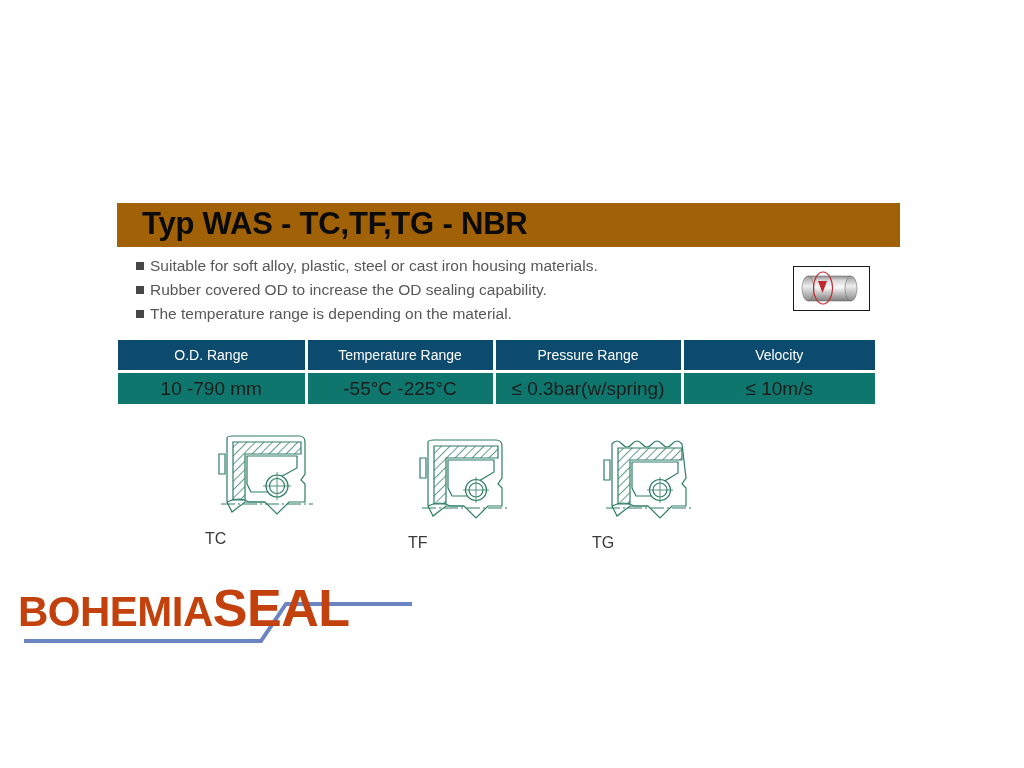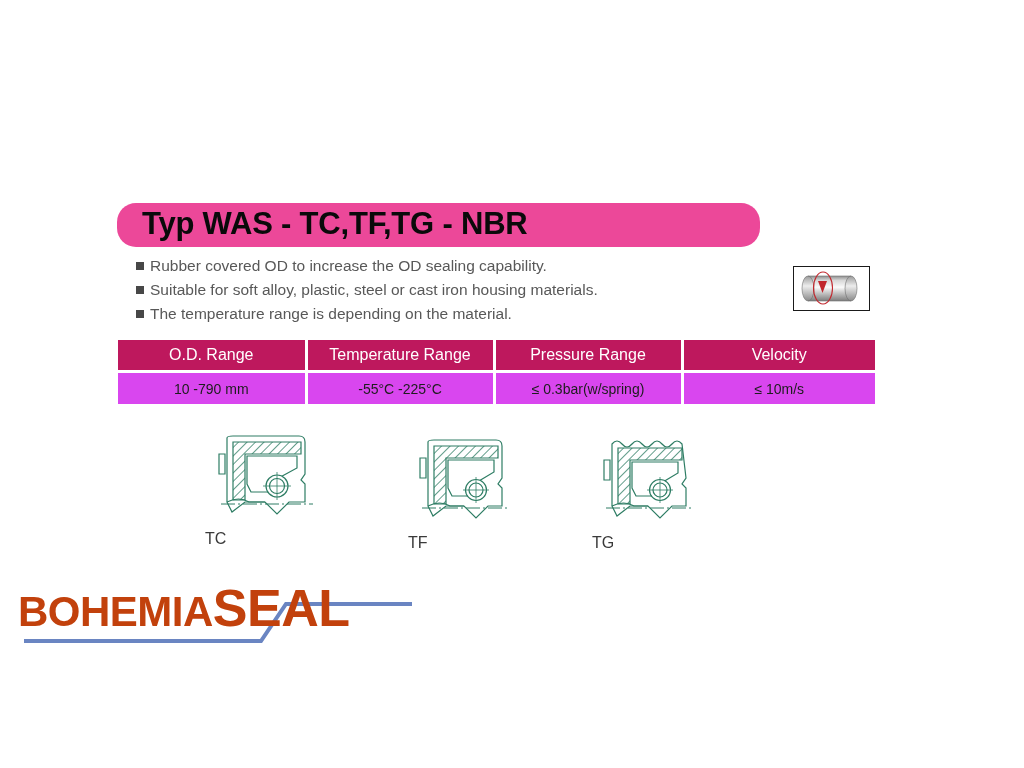--- a/index.html
+++ b/index.html
@@ -13,24 +13,23 @@
     font-family: "Liberation Sans", sans-serif;
     overflow: hidden;
     position: relative;
   }
 
   
   #title-band {
     position: absolute;
     left: 117px;
     top: 203px;
-    width: 643px;
+    width: 783px;
     height: 44px;
-    background: #ec4899;
-    border-radius: 19px;
+    background: #a16207;
   }
   #title-text {
     position: absolute;
     left: 25px;
     top: 50%;
     transform: translateY(-52%);
     font-size: 31px;
     font-weight: bold;
     color: #0a0a0a;
     letter-spacing: -0.2px;
@@ -82,36 +81,36 @@
   
   #spec-table {
     position: absolute;
     left: 118px;
     top: 340px;
     width: 757px;
     border-collapse: collapse;
     table-layout: fixed;
   }
   #spec-table th {
-    background: #be185d;
+    background: #0c4a6e;
     color: #ffffff;
-    font-size: 16px;
+    font-size: 14px;
     font-weight: normal;
     height: 30px;
     text-align: center;
     border-right: 3px solid #ffffff;
     border-bottom: 3px solid #ffffff;
     padding: 0;
     font-family: "Liberation Sans", sans-serif;
   }
   #spec-table th:last-child { border-right: none; }
   #spec-table td {
-    background: #d946ef;
+    background: #0f766e;
     color: #1d1d1d;
-    font-size: 14px;
+    font-size: 19px;
     height: 31px;
     text-align: center;
     border-right: 3px solid #ffffff;
     padding: 0;
     font-family: "Liberation Sans", sans-serif;
   }
   #spec-table td:last-child { border-right: none; }
 
   
   .seal-fig {
@@ -155,25 +154,25 @@
 </head>
 <body>
 
 <div id="title-band">
   <div id="title-text">Typ WAS - TC,TF,TG - NBR</div>
 </div>
 
 <div id="bullet-list">
   <div class="bullet-row">
     <span class="bullet-mark"></span>
-    <span class="bullet-text">Rubber covered OD to increase the OD sealing capability.</span>
+    <span class="bullet-text">Suitable for soft alloy, plastic, steel or cast iron housing materials.</span>
   </div>
   <div class="bullet-row">
     <span class="bullet-mark"></span>
-    <span class="bullet-text">Suitable for soft alloy, plastic, steel or cast iron housing materials.</span>
+    <span class="bullet-text">Rubber covered OD to increase the OD sealing capability.</span>
   </div>
   <div class="bullet-row">
     <span class="bullet-mark"></span>
     <span class="bullet-text">The temperature range is depending on the material.</span>
   </div>
 </div>
 
 <div id="shaft-icon-box">
   <svg width="74" height="42" viewBox="0 0 74 42">
     <defs>

